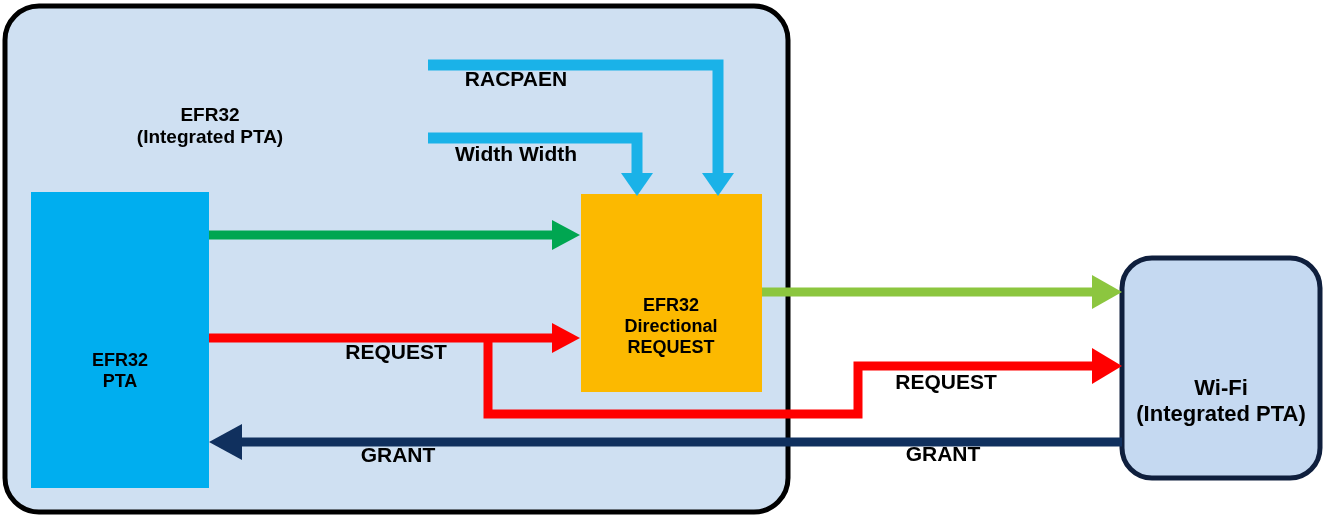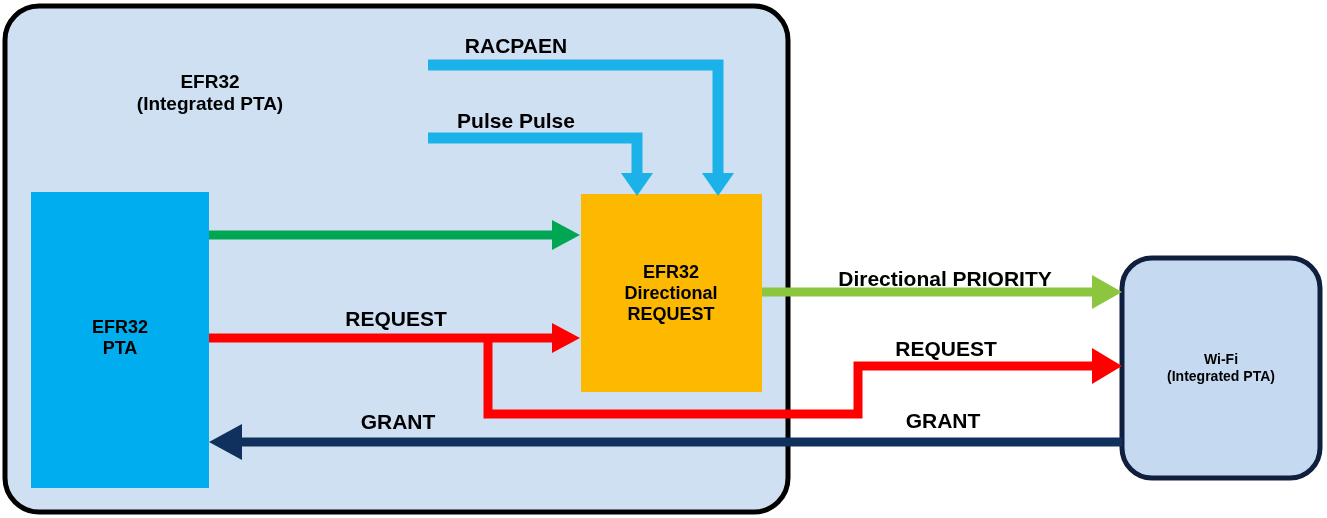--- a/index.html
+++ b/index.html
@@ -28,28 +28,29 @@
   .lbl {
     position: absolute;
     font-family: "Liberation Sans", sans-serif;
     font-weight: bold;
     color: #000000;
     text-align: center;
     line-height: 1.18;
     white-space: pre;
     letter-spacing: 0px;
     pointer-events: none;
+    margin-top: 33px;
   }
   .lbl-ctr {
     transform: translate(-50%, -50%);
   }
   .t-title   { font-size: 19px; }
   .t-signal  { font-size: 21px; }
   .t-box     { font-size: 18px; }
-  .t-boxsm   { font-size: 14px; }
+  .t-boxsm   { font-size: 22px; }
 </style>
 </head>
 <body>
 
 <div id="stage">
 
   <svg viewBox="0 0 1327 518" xmlns="http://www.w3.org/2000/svg">
 
     <rect x="5" y="6" width="783" height="506" rx="34" ry="34" fill="#cfe0f2" stroke="#000000" stroke-width="5"></rect>
 
@@ -93,28 +94,27 @@
       <line x1="1122" y1="442" x2="238" y2="442" stroke="#10305e" stroke-width="9" stroke-linecap="butt"></line>
       <polygon points="242,424 242,460 209,442" fill="#10305e"></polygon>
     </g>
 
   </svg>
 
   <div class="lbl lbl-ctr t-title" style="left:210px; top:93px;"><span>EFR32</span><br><span>(Integrated PTA)</span></div>
 
   <div class="lbl lbl-ctr t-signal" style="left:516px; top:46px;">RACPAEN</div>
 
-  <div class="lbl lbl-ctr t-signal" style="left:516px; top:121px;">Pulse Pulse</div>
+  <div class="lbl lbl-ctr t-signal" style="left:516px; top:121px;">Width Width</div>
 
 
   <div class="lbl lbl-ctr t-signal" style="left:396px; top:319px;">REQUEST</div>
 
   <div class="lbl lbl-ctr t-signal" style="left:398px; top:422px;">GRANT</div>
 
-  <div class="lbl lbl-ctr t-signal" style="left:945px; top:279px;">Directional PRIORITY</div>
 
   <div class="lbl lbl-ctr t-signal" style="left:946px; top:349px;">REQUEST</div>
 
   <div class="lbl lbl-ctr t-signal" style="left:943px; top:421px;">GRANT</div>
 
   <div class="lbl lbl-ctr t-box" style="left:120px; top:338px;"><span>EFR32</span><br><span>PTA</span></div>
 
   <div class="lbl lbl-ctr t-box" style="left:671px; top:294px;"><span>EFR32</span><br><span>Directional</span><br><span>REQUEST</span></div>
 
   <div class="lbl lbl-ctr t-boxsm" style="left:1221px; top:368px;"><span>Wi-Fi</span><br><span>(Integrated PTA)</span></div>

